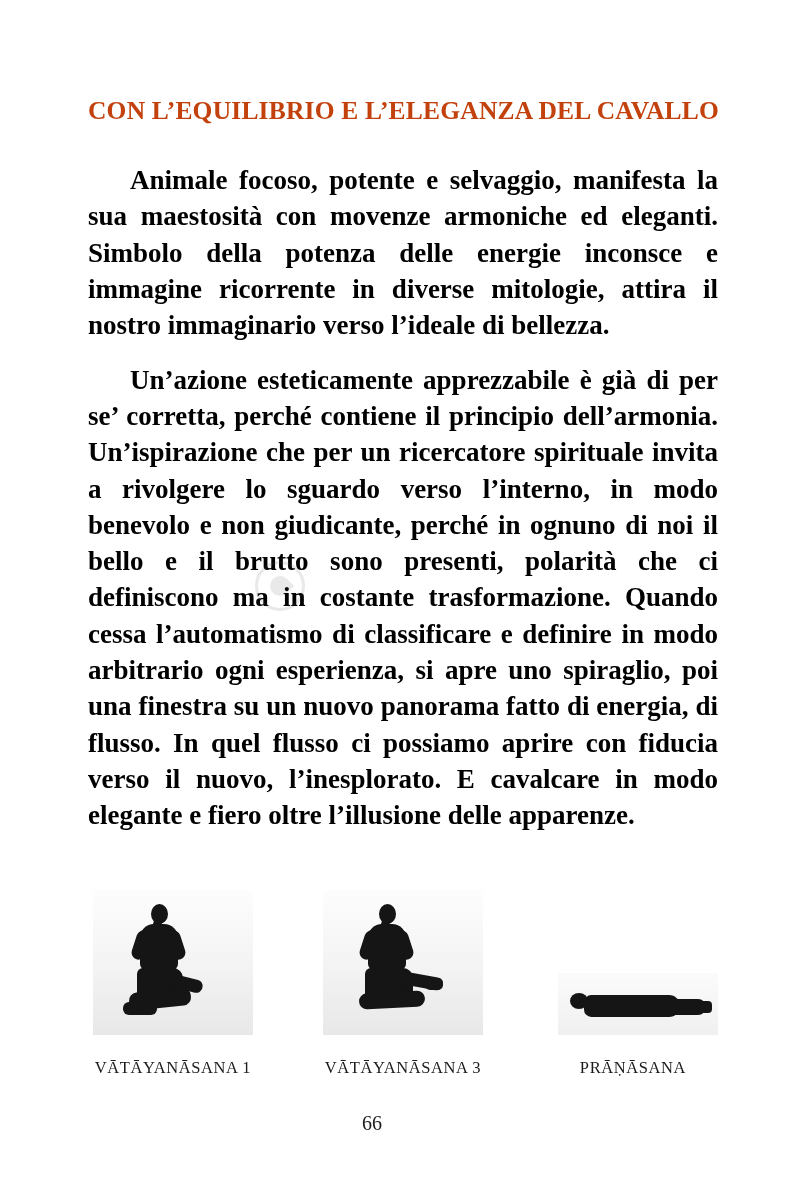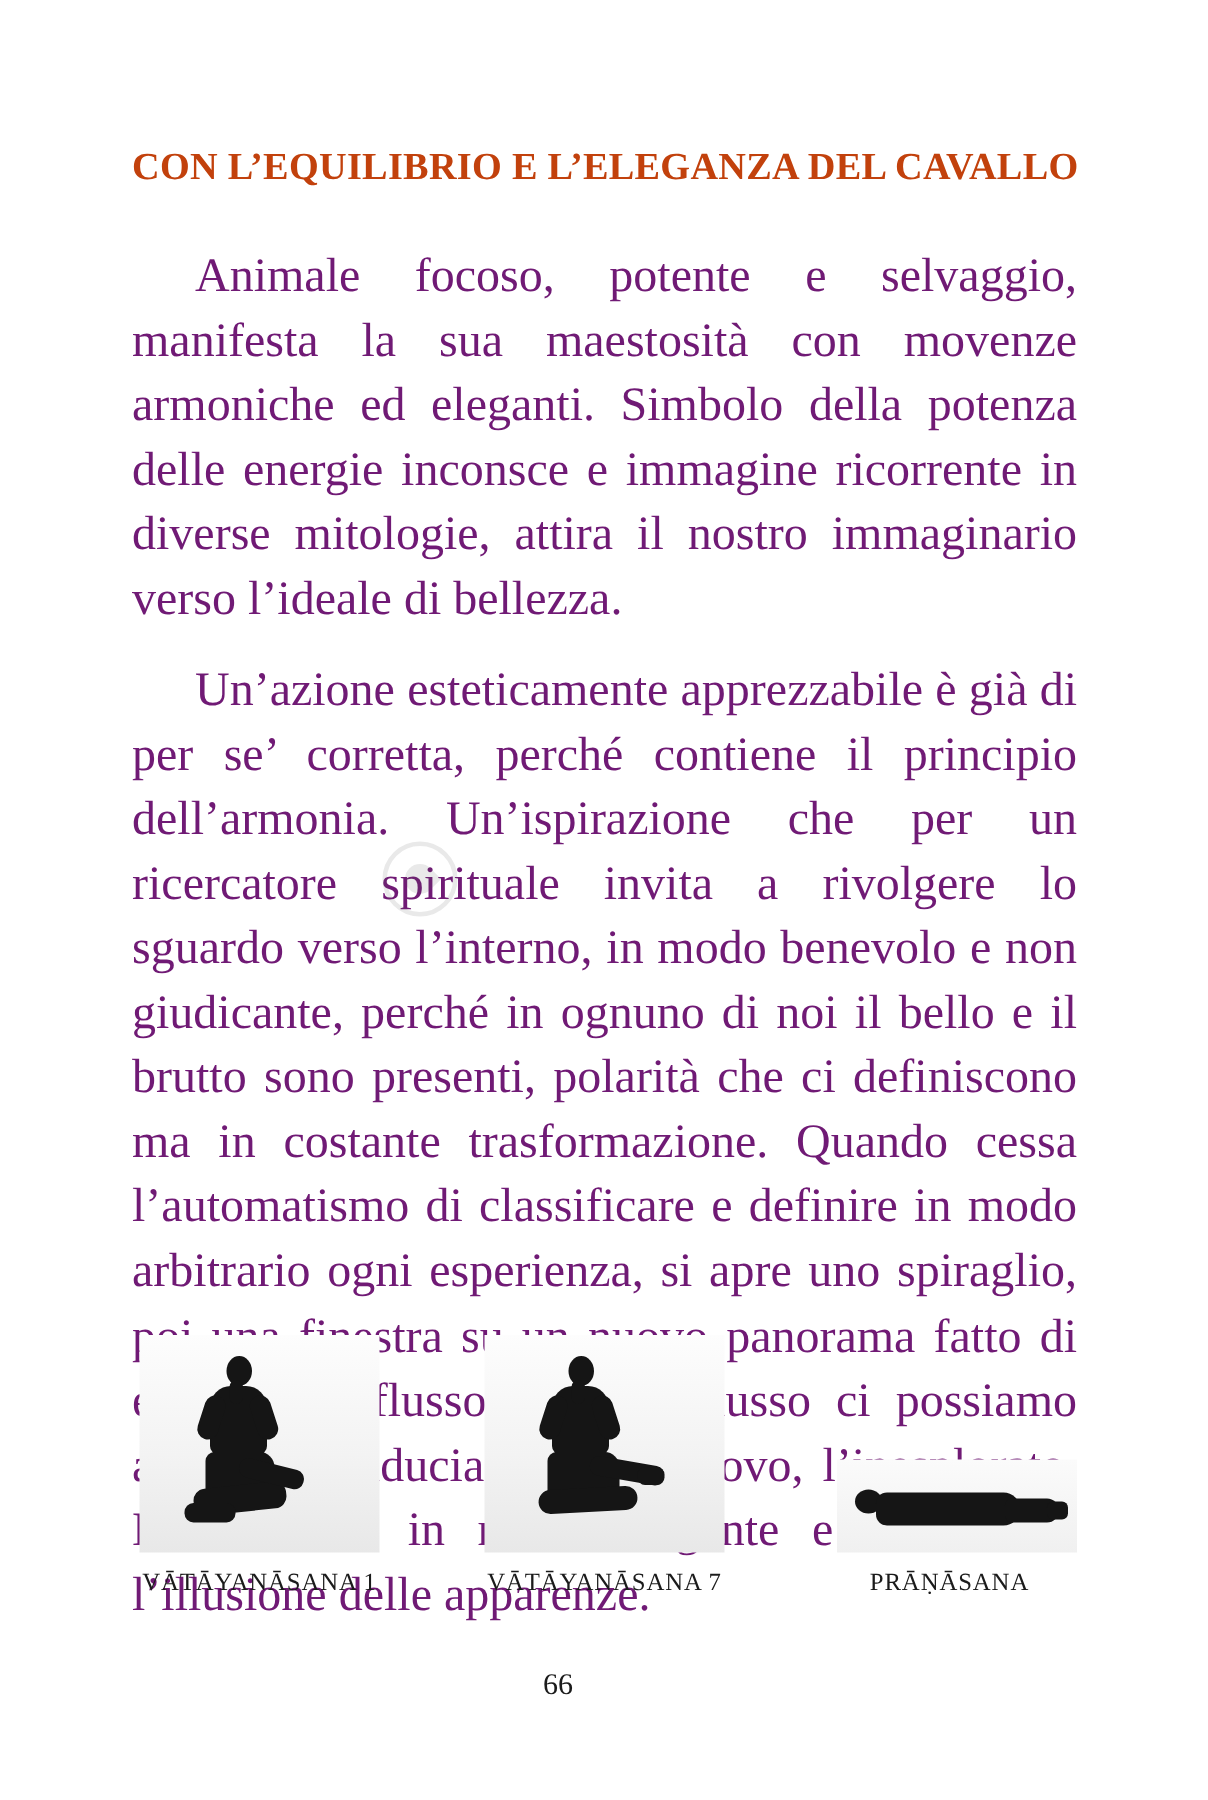--- a/index.html
+++ b/index.html
@@ -31,29 +31,30 @@
     font-family: "Liberation Serif", serif;
     font-size: 25.5px;
     font-weight: bold;
     letter-spacing: 0.2px;
     text-align: center;
     margin: 0 0 36px 0;
     color: #c2410c;
     white-space: nowrap;
   }
   p.body-text {
-    font-size: 32px;
+    font-size: 27px;
     line-height: 1.345;
     text-align: justify;
     text-justify: inter-word;
     margin: 0;
     text-indent: 42px;
-    color: #701a75;
+    color: #000000;
     -webkit-hyphens: manual;
     hyphens: manual;
+    font-weight: bold;
   }
   p.body-text + p.body-text {
     margin-top: 18px;
   }
   .watermark {
     position: absolute;
     left: 255px;
     top: 558px;
     width: 290px;
     height: 56px;
@@ -115,21 +116,21 @@
   }
   .fig-img.lying {
     height: 62px;
     align-self: flex-end;
     background: linear-gradient(180deg, #fbfbfb 0%, #f0f0f0 100%);
   }
   .fig-caption {
     font-family: "Liberation Serif", serif;
     font-size: 16.5px;
     letter-spacing: 0.6px;
-    margin-top: 10px;
+    margin-top: 23px;
     color: #1b1b1b;
     white-space: nowrap;
     text-align: center;
   }
   .page-number {
     position: absolute;
     left: 0;
     top: 1112px;
     width: 744px;
     text-align: center;
@@ -179,21 +180,21 @@
         <div class="head" style="left:56px; top:14px; width:17px; height:20px;"></div>
         <div class="sil" style="left:45px; top:34px; width:38px; height:46px; border-radius:14px 14px 6px 6px;"></div>
         <div class="sil" style="left:39px; top:40px; width:14px; height:30px; border-radius:8px; transform:rotate(18deg);"></div>
         <div class="sil" style="left:74px; top:40px; width:14px; height:30px; border-radius:8px; transform:rotate(-18deg);"></div>
         <div class="sil" style="left:58px; top:30px; width:9px; height:16px; border-radius:5px;"></div>
         <div class="sil" style="left:42px; top:78px; width:48px; height:32px; border-radius:6px 10px 6px 6px;"></div>
         <div class="sil" style="left:36px; top:102px; width:66px; height:16px; border-radius:8px; transform:rotate(-3deg);"></div>
         <div class="sil" style="left:70px; top:84px; width:50px; height:13px; border-radius:6px; transform:rotate(10deg);"></div>
         <div class="sil" style="left:102px; top:88px; width:18px; height:12px; border-radius:5px;"></div>
       </div>
-      <div class="fig-caption">VĀTĀYANĀSANA 7</div>
+      <div class="fig-caption">VĀTĀYANĀSANA 3</div>
     </div>
 
     <div class="figure">
       <div class="fig-img lying">
         <div class="head" style="left:12px; top:20px; width:18px; height:16px;"></div>
         <div class="sil" style="left:26px; top:22px; width:96px; height:22px; border-radius:8px 12px 12px 8px;"></div>
         <div class="sil" style="left:112px; top:26px; width:36px; height:16px; border-radius:6px 10px 10px 6px;"></div>
         <div class="sil" style="left:140px; top:28px; width:14px; height:12px; border-radius:4px;"></div>
       </div>
       <div class="fig-caption">PRĀṆĀSANA</div>

